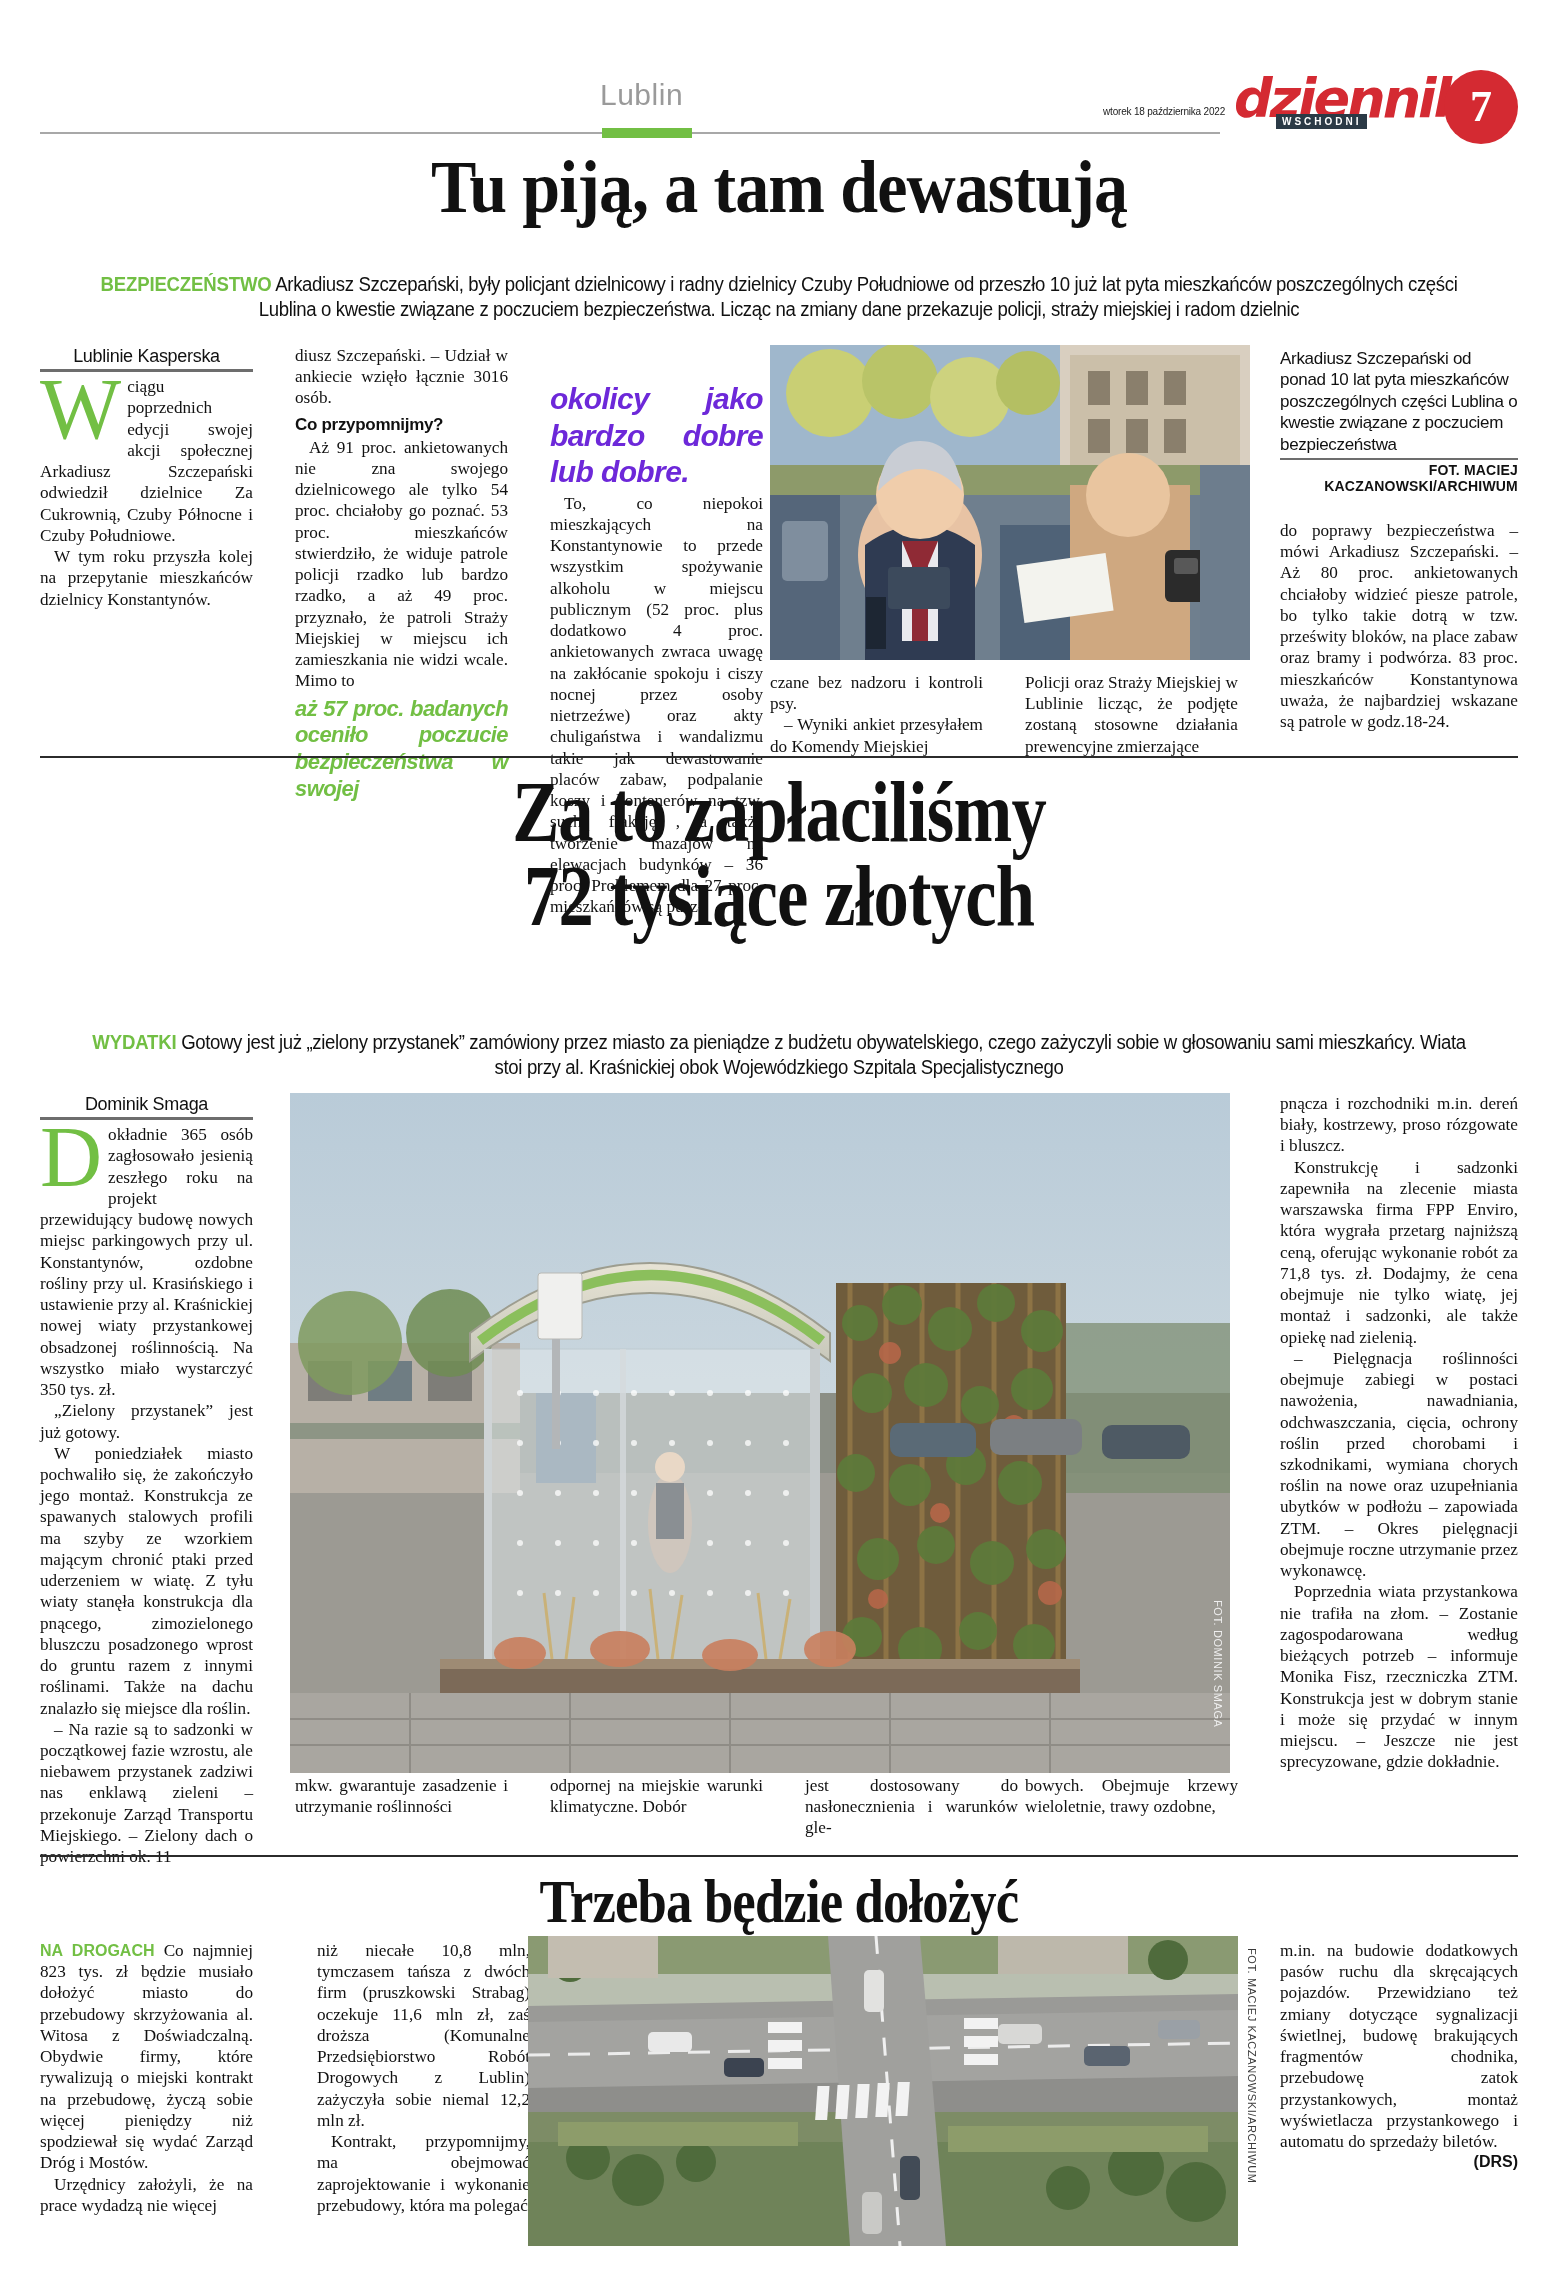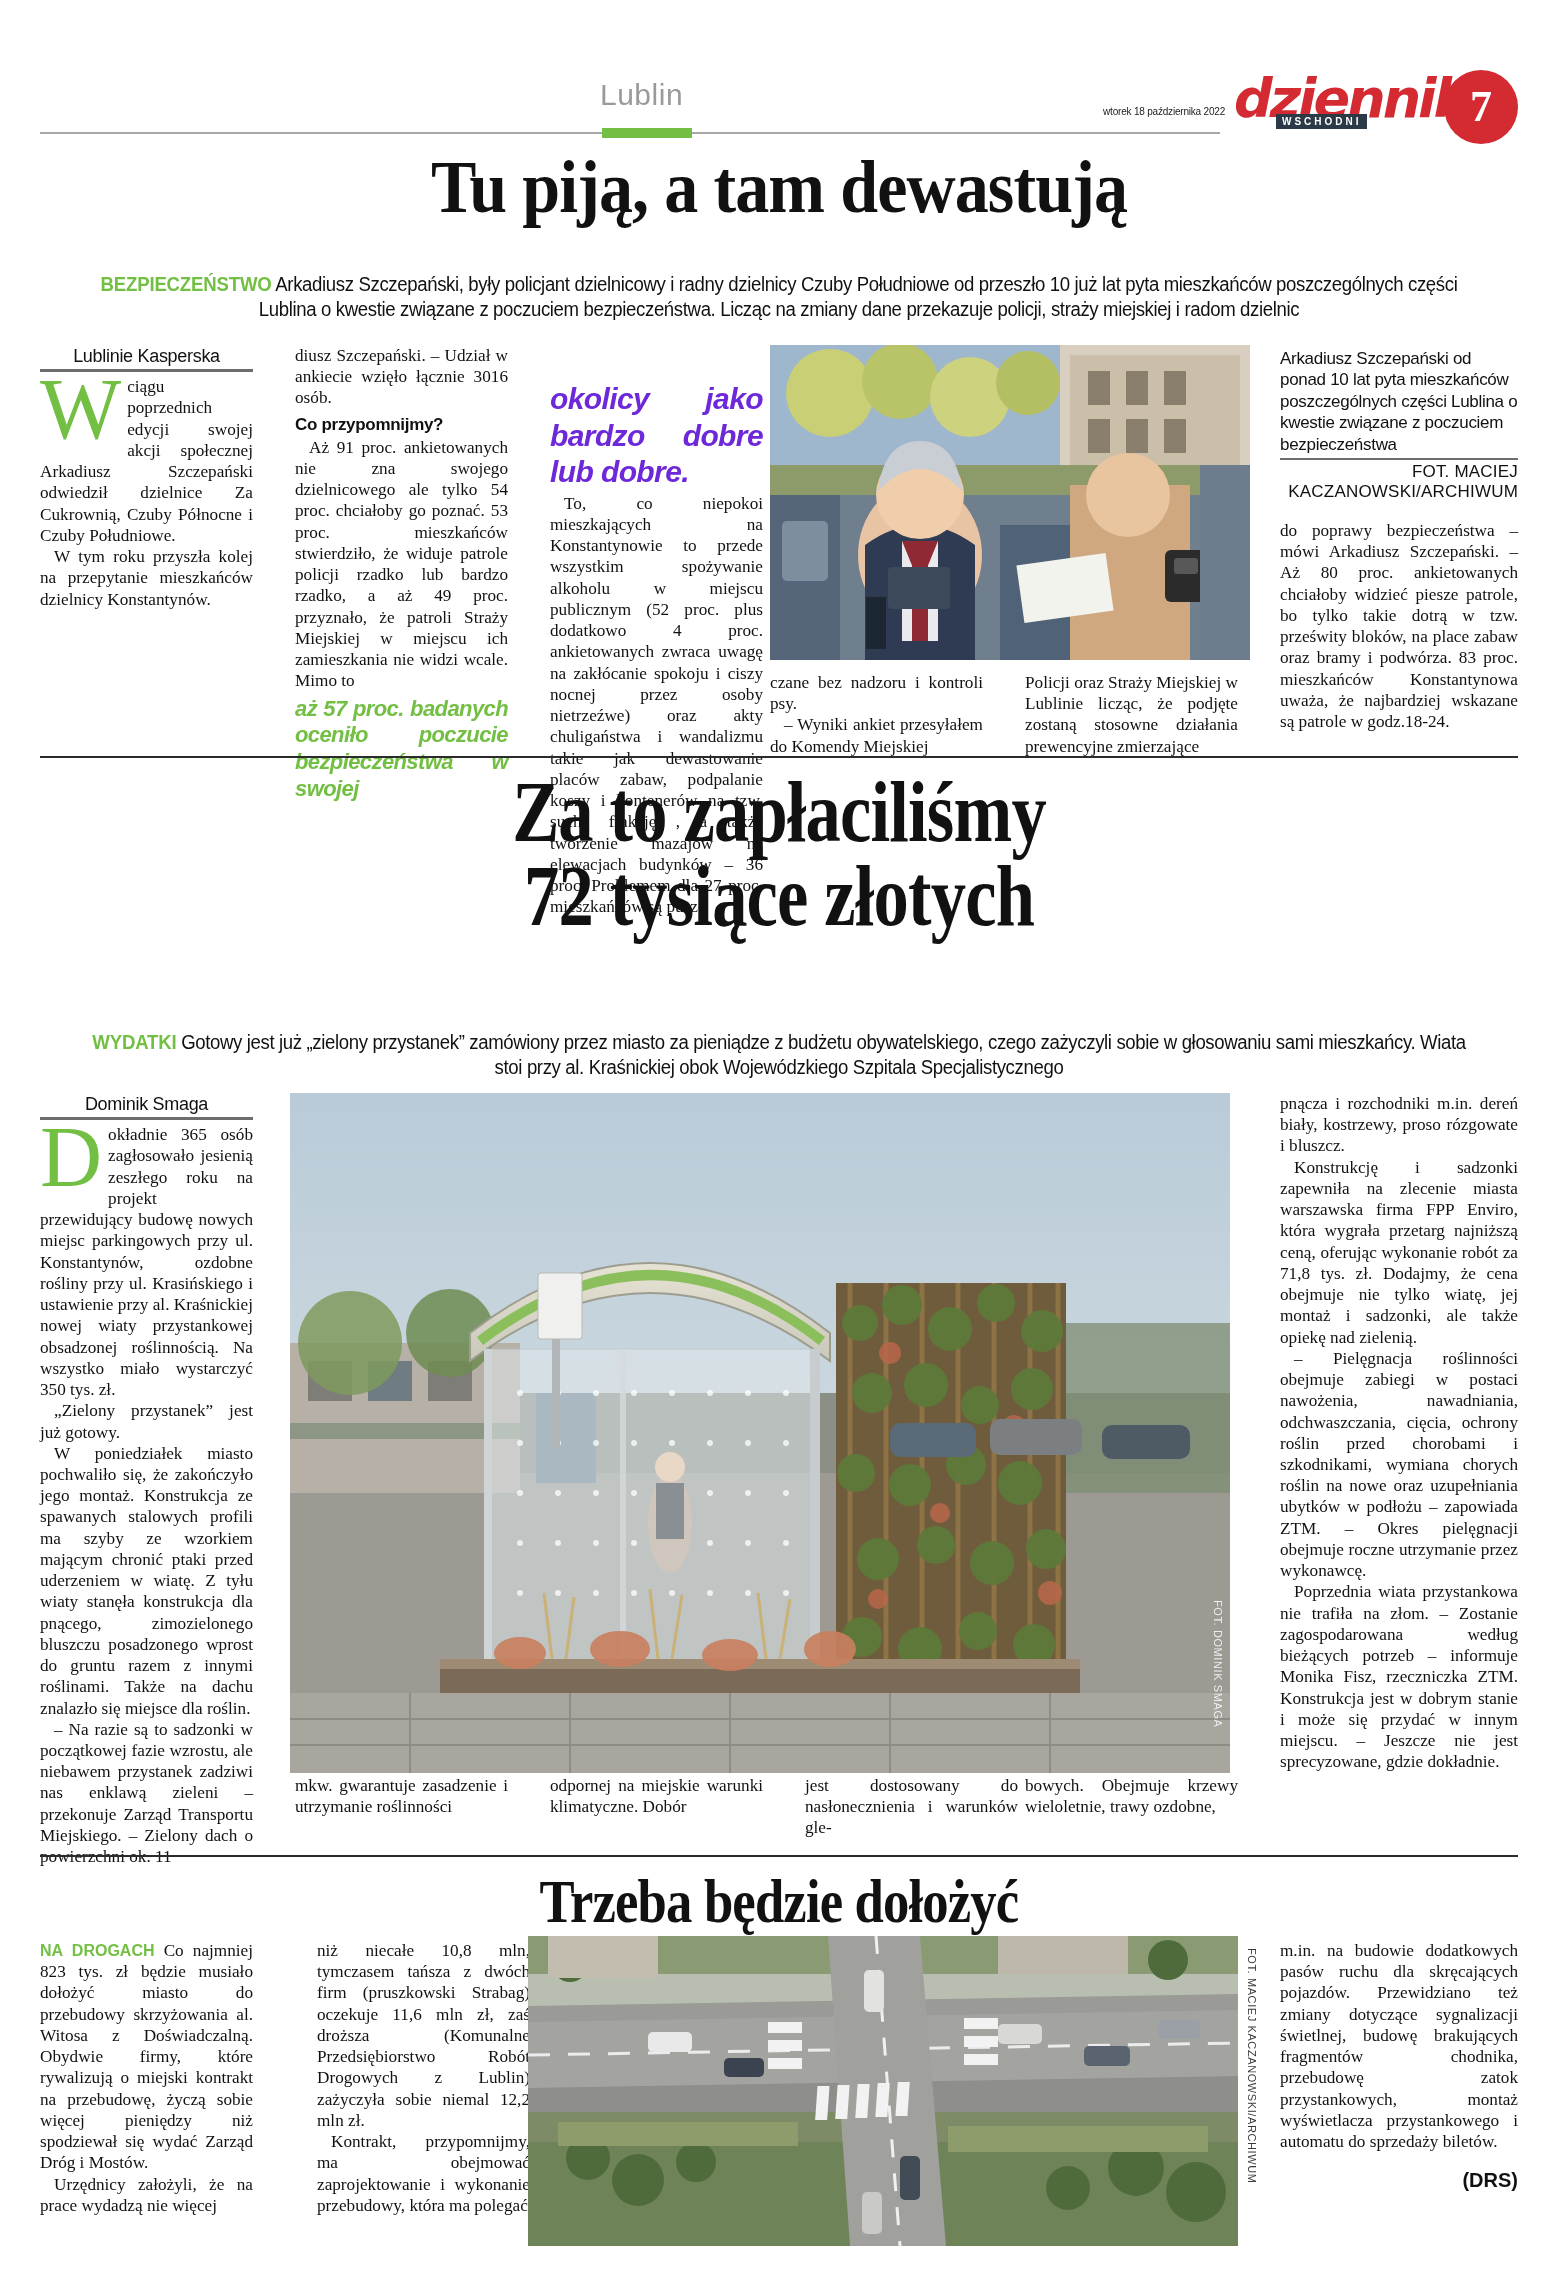--- a/index.html
+++ b/index.html
@@ -61,32 +61,32 @@
       margin-top:4px;}
   .pullquote .qmark{position:absolute;left:-4px;top:10px;font-family:"Liberation Sans",sans-serif;
       font-size:96px;font-weight:bold;font-style:italic;color:#d9d9d9;line-height:.7;z-index:-1;}
   .greenital{font-family:"Liberation Sans",sans-serif;font-style:italic;font-weight:bold;
       font-size:30px;line-height:1.22;color:#6d28d9;letter-spacing:-.6px;margin-bottom:2px;margin-top:36px;}
 
   
   .photocap{position:absolute;font-family:"Liberation Sans",sans-serif;font-size:17px;line-height:1.26;
       letter-spacing:-.3px;}
   .caprule{height:2px;background:#6d6d6d;margin:3px 0 2px 0;}
-  .credit{font-family:"Liberation Sans",sans-serif;font-size:17px;text-align:right;
-      letter-spacing:.2px;line-height:1.15;}
+  .credit{font-family:"Liberation Sans",sans-serif;font-size:14px;text-align:right;
+      letter-spacing:.2px;line-height:1.15;font-weight:bold;}
 
   
   .photo{position:absolute;overflow:hidden;}
   .vcredit{position:absolute;writing-mode:vertical-rl;font-family:"Liberation Sans",sans-serif;
       font-size:11px;color:#3a3a3a;letter-spacing:.6px;}
   .vcredit.light{color:#efefef;}
   .hr-thick{position:absolute;background:#2b2b2b;height:2px;}
 
-  .endmark{font-family:"Liberation Sans",sans-serif;font-weight:bold;font-size:20px;
-      text-align:right;margin-top:16px;}
+  .endmark{font-family:"Liberation Sans",sans-serif;font-weight:bold;font-size:16px;
+      text-align:right;margin-top:0;}
 </style>
 </head>
 <body>
 
 <div class="page">
 
   <div class="masthead">
     <div class="mh-rule"></div>
     <div class="mh-rule-accent"></div>
     <div class="mh-section">Lublin</div>

